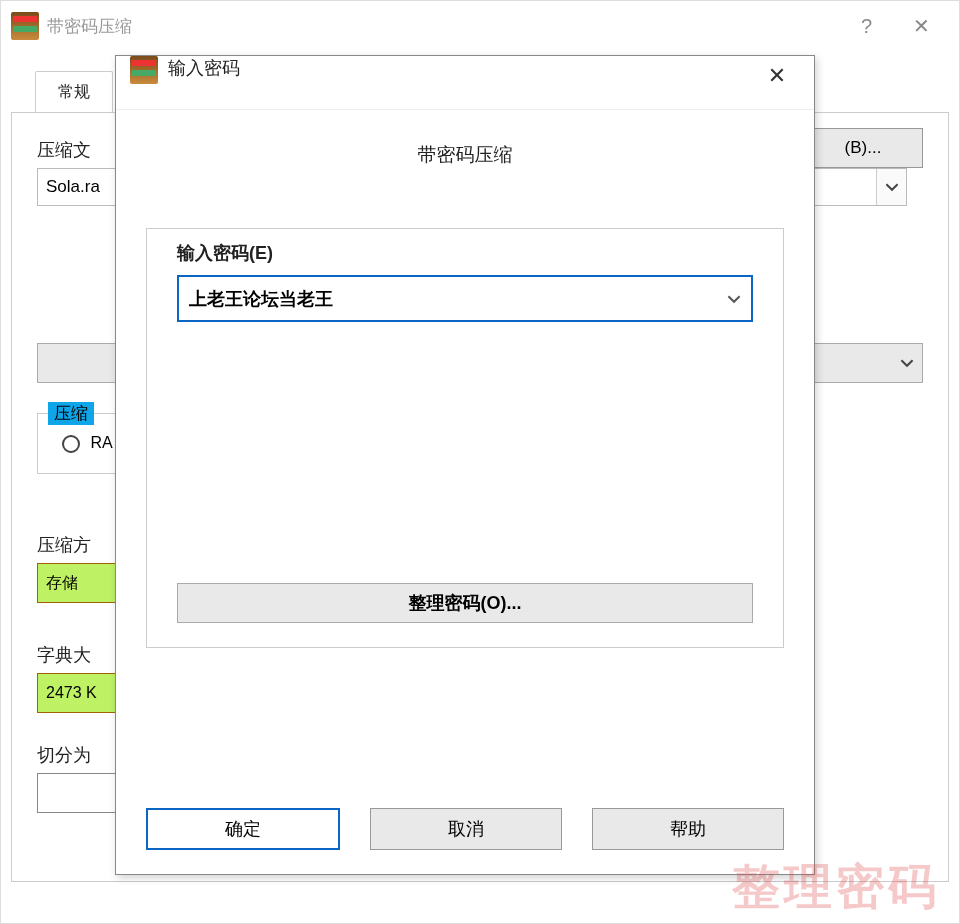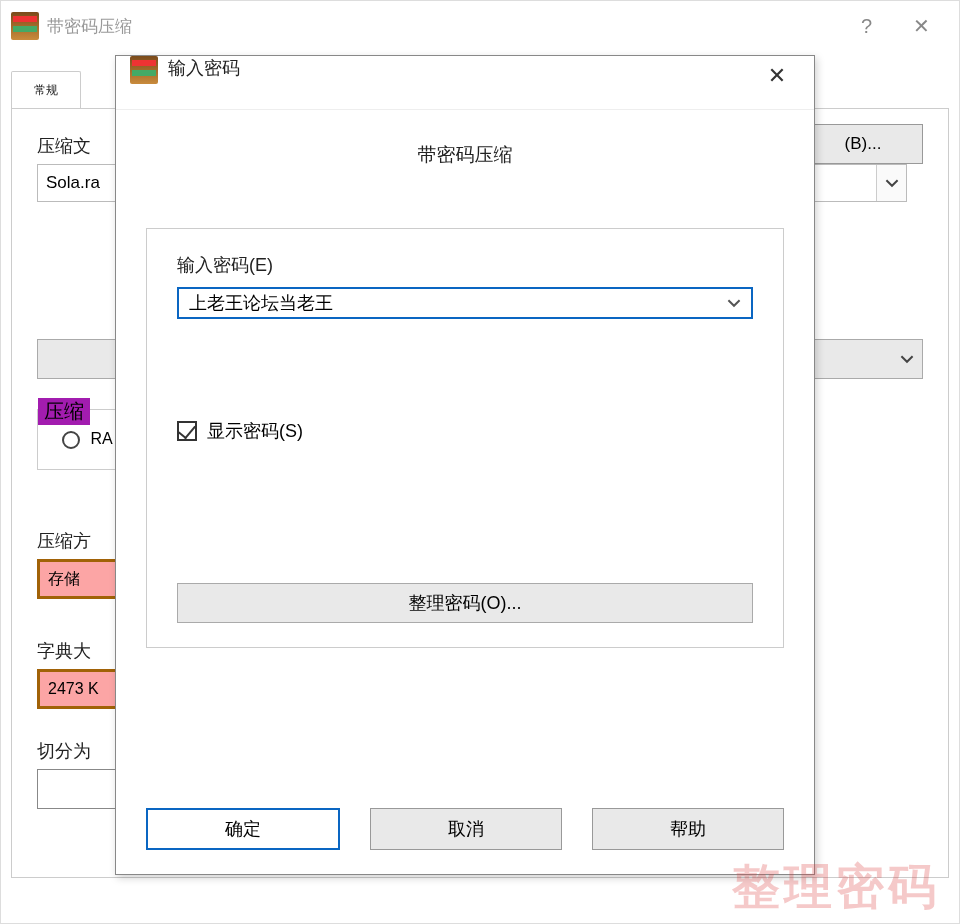--- a/index.html
+++ b/index.html
@@ -25,23 +25,24 @@
   .bg-titlebar .winrar-icon { margin-right: 8px; }
   .bg-titlebar .title { flex: 1; font-size: 17px; }
   .bg-titlebar .help-btn, .bg-titlebar .close-btn {
     width: 55px; text-align: center; color: #888; font-size: 20px;
   }
   .bg-body { padding: 0 10px; }
   .bg-tabs { margin-top: 20px; }
   .bg-tab {
     display: inline-block; background: #fff;
     border: 1px solid #ccc; border-bottom: none;
-    padding: 10px 22px; font-size: 12px;
+    padding: 10px 22px; font-size: 16px;
     border-radius: 2px 2px 0 0;
     color: #222;
+    margin-left: 24px;
   }
   .bg-panel {
     border: 1px solid #ccc; margin-top: -1px;
     padding: 25px 25px 30px 25px;
     height: 770px;
     position: relative;
   }
   .bg-label { font-size: 18px; color: #222; margin-bottom: 6px; }
   .bg-combo {
     display: flex; align-items: center;
@@ -62,28 +63,28 @@
   .bg-browse-btn {
     position: absolute; right: 25px; top: 15px; width: 100px;
   }
   .bg-row-combo-full {
     position: absolute; left: 25px; right: 25px; top: 230px;
     height: 40px; border: 1px solid #aaa; background: #e9e9e9;
     display: flex; align-items: center; justify-content: flex-end;
   }
   .bg-row-combo-full .chev { margin-right: 8px; }
   .bg-fieldset { position: absolute; left: 25px; top: 300px; border: 1px solid #ccc; padding: 20px 24px; width: 400px; }
-  .bg-fieldset-legend { position: absolute; top: -12px; left: 0; background: #a21caf; padding: 0 6px; font-size: 20px; }
+  .bg-fieldset-legend { position: absolute; top: -12px; left: 10px; background: #0ea5e9; padding: 0 6px; font-size: 17px; }
   .radio-circle { display: inline-block; width: 18px; height: 18px; border: 2px solid #444; border-radius: 50%; margin-right: 6px; vertical-align: middle; }
   .bg-left-col { position: absolute; left: 25px; width: 350px; }
   .bg-left-method { top: 420px; }
   .bg-left-dict { top: 530px; }
   .bg-left-split { top: 630px; }
   .small-combo {
-    border: 3px solid #a16207; background: #fca5a5; height: 40px;
+    border: 1px solid #a16207; background: #bef264; height: 40px;
     width: 120px; padding: 0 8px; display: flex; align-items: center;
   }
   .bg-bottom-btns {
     position: absolute; left: 0; right: 0; bottom: 10px;
     display: flex; justify-content: center; gap: 90px;
   }
   .bg-bottom-btns .bg-btn { width: 150px; }
   
   .fg-dialog {
     position: absolute; left: 115px; top: 55px; width: 700px; height: 820px;
@@ -95,26 +96,26 @@
     border-bottom: 1px solid #eee;
   }
   .fg-titlebar .title { flex: 1; font-size: 18px; color: #222; margin-left: 10px; }
   .fg-titlebar .fg-close {
     width: 46px; height: 40px; display: flex; align-items: center; justify-content: center;
     font-size: 22px; color: #333;
   }
   .fg-body { padding: 10px 30px 0 30px; height: calc(100% - 54px); position: relative; }
   .fg-filetitle { text-align: center; font-size: 19px; color: #222; margin: 22px 0 60px 0; }
   .fg-group {
-    border: 1px solid #ccc; padding: 24px 30px 40px 30px;
-    position: relative; height: 420px;
+    border: 1px solid #ccc; padding: 12px 30px 40px 30px;
+    position: relative; height: 420px; font-weight: bold;
   }
   .fg-input-label { font-size: 18px; color: #222; margin-bottom: 10px; }
   .fg-pwd-combo {
-    border: 2px solid #0a66c2; height: 32px; display: flex; align-items: center; background: #fff;
+    border: 2px solid #0a66c2; height: 47px; display: flex; align-items: center; background: #fff;
     margin-bottom: 100px;
   }
   .fg-pwd-combo .val { flex: 1; padding: 0 10px; font-size: 18px; }
   .fg-pwd-combo .chev-btn { width: 34px; display: flex; align-items: center; justify-content: center; }
   .check-row { display: flex; align-items: center; margin-bottom: 14px; font-size: 18px; }
   .checkbox { width: 20px; height: 20px; border: 2px solid #333; margin-right: 10px; position: relative; }
   .checkbox.checked::after {
     content: ""; position: absolute; left: 3px; top: -1px;
     width: 8px; height: 14px; border: solid #333; border-width: 0 2px 2px 0;
     transform: rotate(40deg);
@@ -230,24 +231,20 @@
       <div class="fg-input-label">输入密码(E)</div>
       <div class="fg-pwd-combo">
         <div class="val">上老王论坛当老王</div>
         <div class="chev-btn">
           <span class="chev"><svg viewBox="0 0 10 10">
                 <path d="M1 3 L5 7 L9 3" fill="none" stroke="#555" stroke-width="1.4"></path>
               </svg></span>
         </div>
       </div>
 
-      <div class="check-row">
-        <div class="checkbox checked"></div>
-        <span>显示密码(S)</span>
-      </div>
 
       <div style="position:absolute; left:30px; right:30px; bottom:24px;">
         <div class="fg-manage-btn">整理密码(O)...</div>
       </div>
     </div>
 
     <div class="fg-buttons-row">
       <div class="fg-btn primary">确定</div>
       <div class="fg-btn">取消</div>
       <div class="fg-btn">帮助</div>

